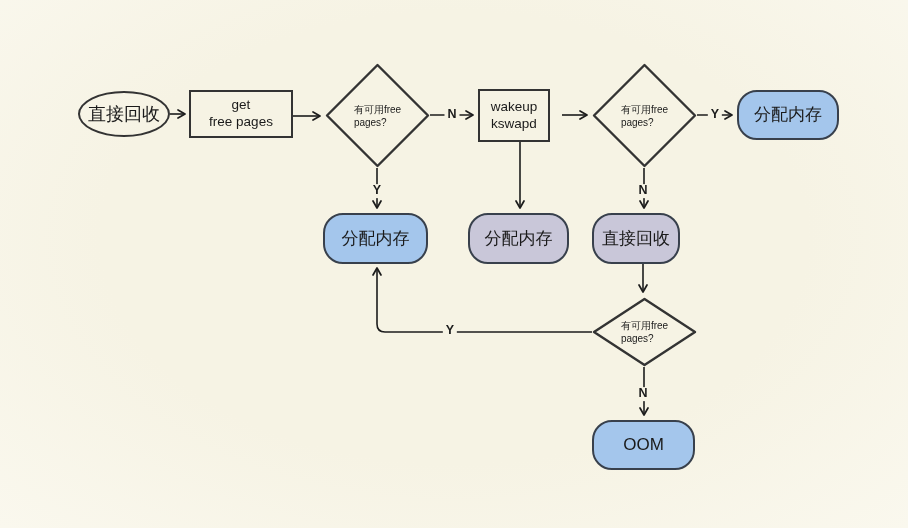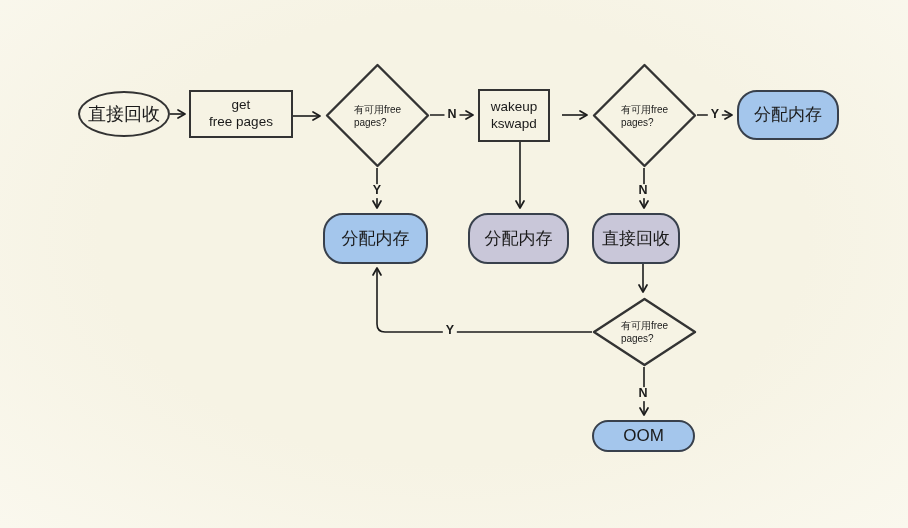--- a/index.html
+++ b/index.html
@@ -118,21 +118,21 @@
   <div class="node rounded lavender" style="left:592px;top:213px;width:88px;height:51px;">直接回收</div>
 
   <div class="diamond" style="left:592px;top:297px;width:105px;height:70px;">
     <svg width="105" height="70" viewBox="0 0 105 70">
       <polygon points="52.5,2 103,35 52.5,68 2,35" fill="#f6f3e4" stroke="#333333" stroke-width="2.4" stroke-linejoin="round"></polygon>
     </svg>
     <div class="dtext">有可用free
 pages?</div>
   </div>
 
-  <div class="node rounded blue" style="left:592px;top:420px;width:103px;height:32px;">OOM</div>
+  <div class="node rounded blue" style="left:592px;top:420px;width:103px;height:50px;">OOM</div>
 
   <div class="edge-label" style="left:452px;top:115px;">N</div>
   <div class="edge-label" style="left:377px;top:191px;">Y</div>
   <div class="edge-label" style="left:715px;top:115px;">Y</div>
   <div class="edge-label" style="left:643px;top:191px;">N</div>
   <div class="edge-label" style="left:450px;top:331px;">Y</div>
   <div class="edge-label" style="left:643px;top:394px;">N</div>
 
 </div>
 

